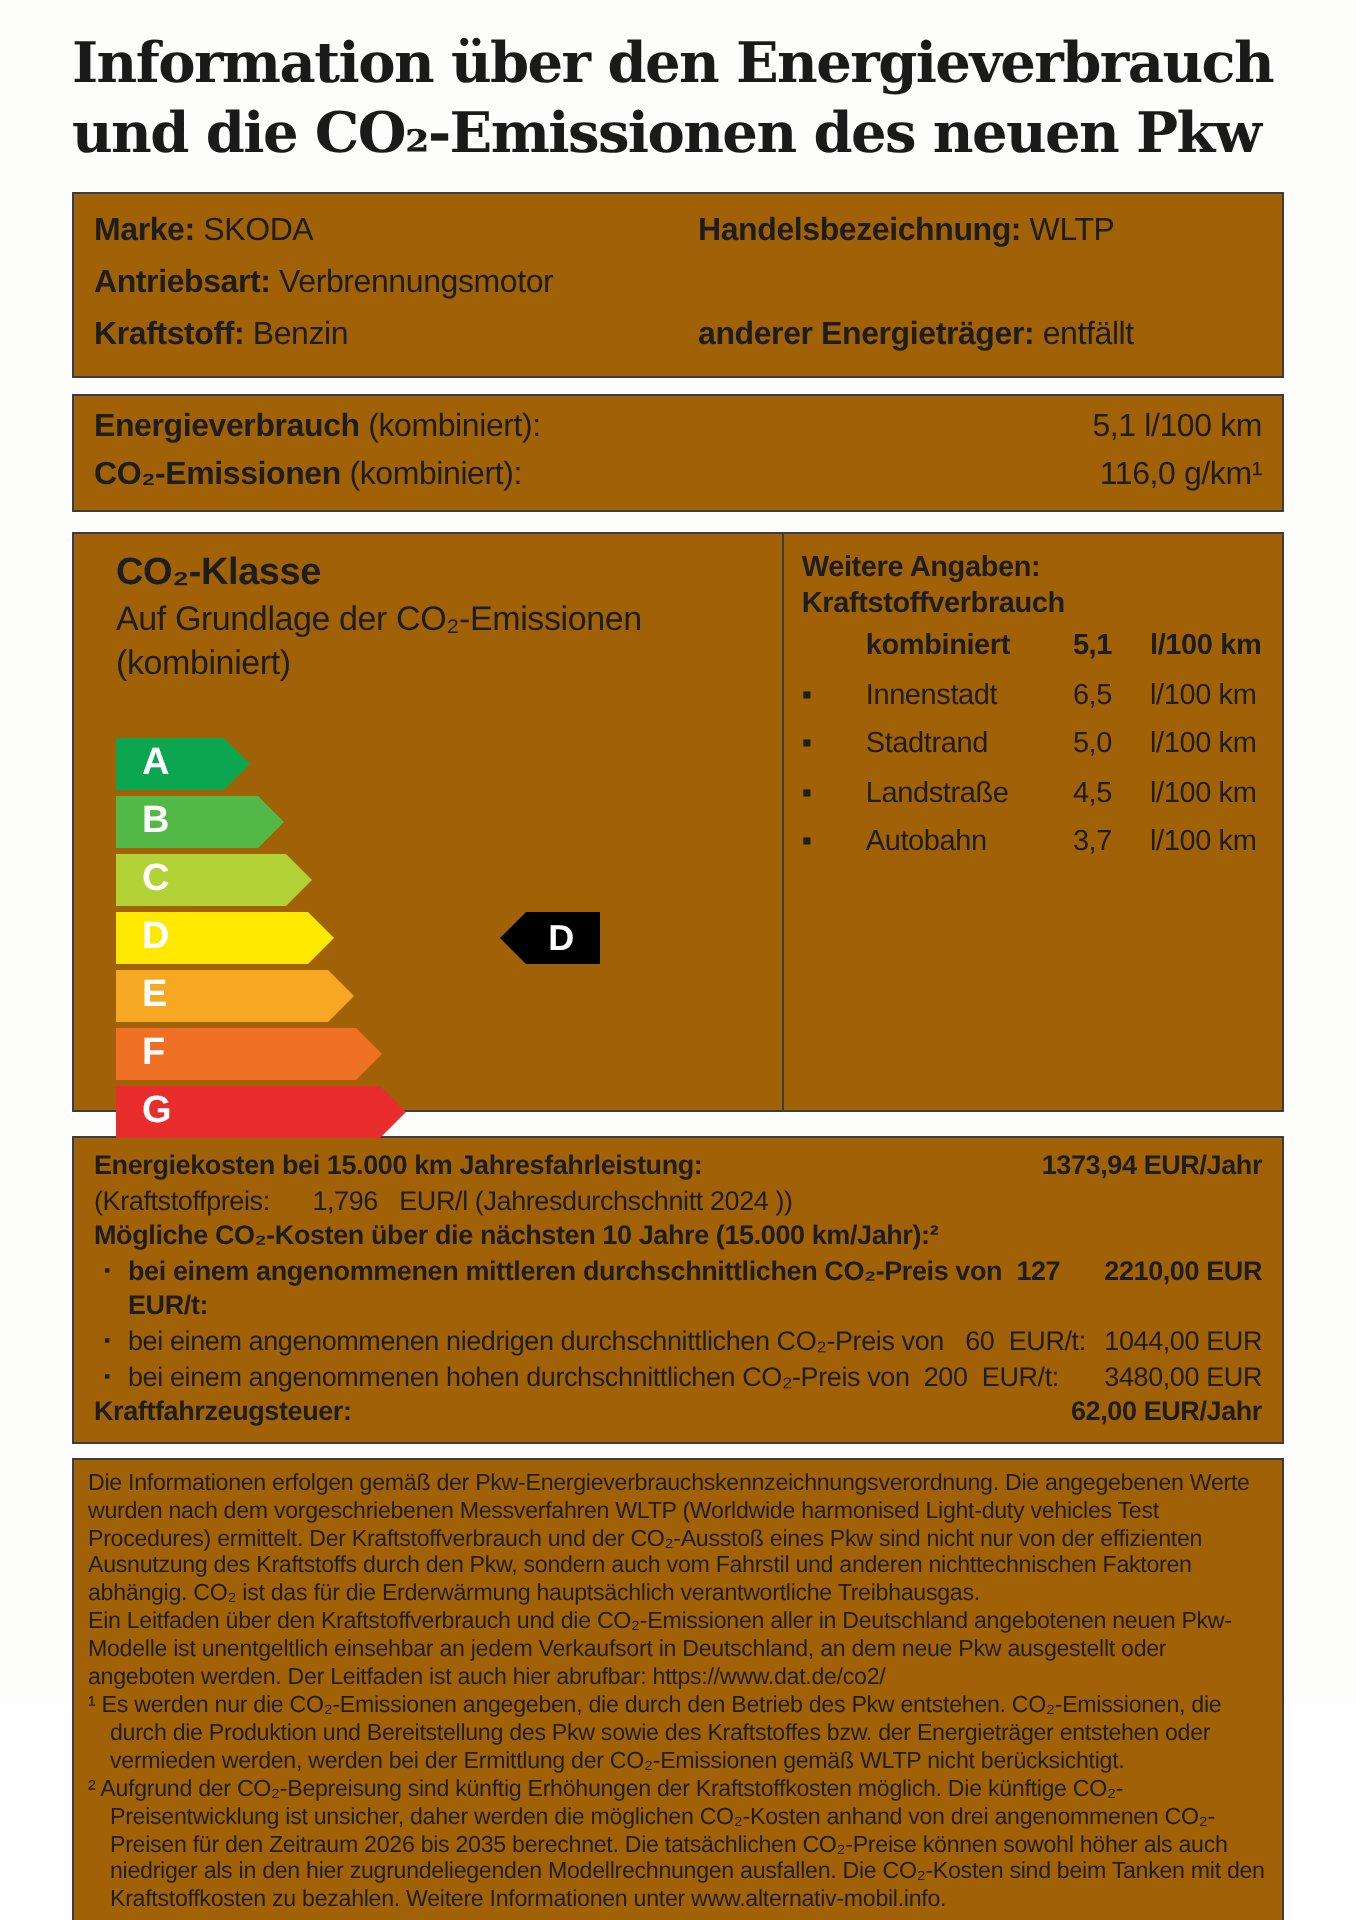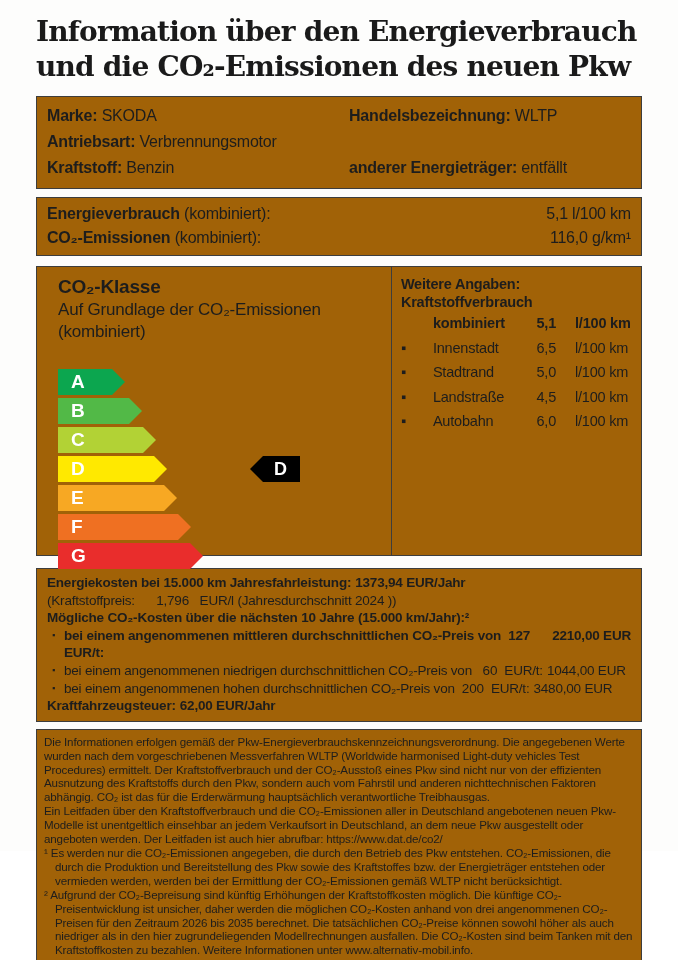--- a/index.html
+++ b/index.html
@@ -56,21 +56,21 @@
   .wa-heading { font-size:14.5px; font-weight:bold; line-height:18px; }
   .wa-title { font-size:14.5px; font-weight:bold; line-height:18px; }
   .wa-grid { display:grid; grid-template-columns:13px 1fr 32px 60px; column-gap:19px; }
   .wa-grid > div { font-size:14.5px; line-height:24.5px; white-space:nowrap; }
   .wa-num { text-align:right; }
   .wa-bold > div { font-weight:bold; }
   .wa-bullet { font-size:10px; line-height:24.5px; text-align:left; }
 
   
   .costs-box { margin-top:12px; padding:5px 10px 6px 10px; }
-  .cost-line { display:flex; font-size:13.5px; line-height:17.6px; white-space:pre-wrap; }
+  .cost-line { display:flex; justify-content:space-between; font-size:13.5px; line-height:17.6px; white-space:pre-wrap; }
   .cost-line .val { white-space:nowrap; padding-left:4px; }
   .bold { font-weight:bold; }
   .bullet-line { padding-left:17px; position:relative; }
   .bullet-line .sq { position:absolute; left:5px; font-size:9px; }
 
   
   .legal-box { margin-top:7px; padding:5px 8px 5px 7px; }
   .legal-box p { font-size:11.6px; line-height:13.9px; letter-spacing:-0.15px; }
   .fn { padding-left:11px; text-indent:-11px; }
 </style>
@@ -184,21 +184,21 @@
       </div>
       <div class="wa-grid">
         <div class="wa-bullet">▪</div>
         <div>Landstraße</div>
         <div class="wa-num">4,5</div>
         <div>l/100 km</div>
       </div>
       <div class="wa-grid">
         <div class="wa-bullet">▪</div>
         <div>Autobahn</div>
-        <div class="wa-num">6,0</div>
+        <div class="wa-num">3,7</div>
         <div>l/100 km</div>
       </div>
     </div>
   </div>
 
   <div class="box costs-box">
     <div class="cost-line">
       <span class="bold">Energiekosten bei 15.000 km Jahresfahrleistung:</span>
       <span class="val bold">1373,94 EUR/Jahr</span>
     </div>

